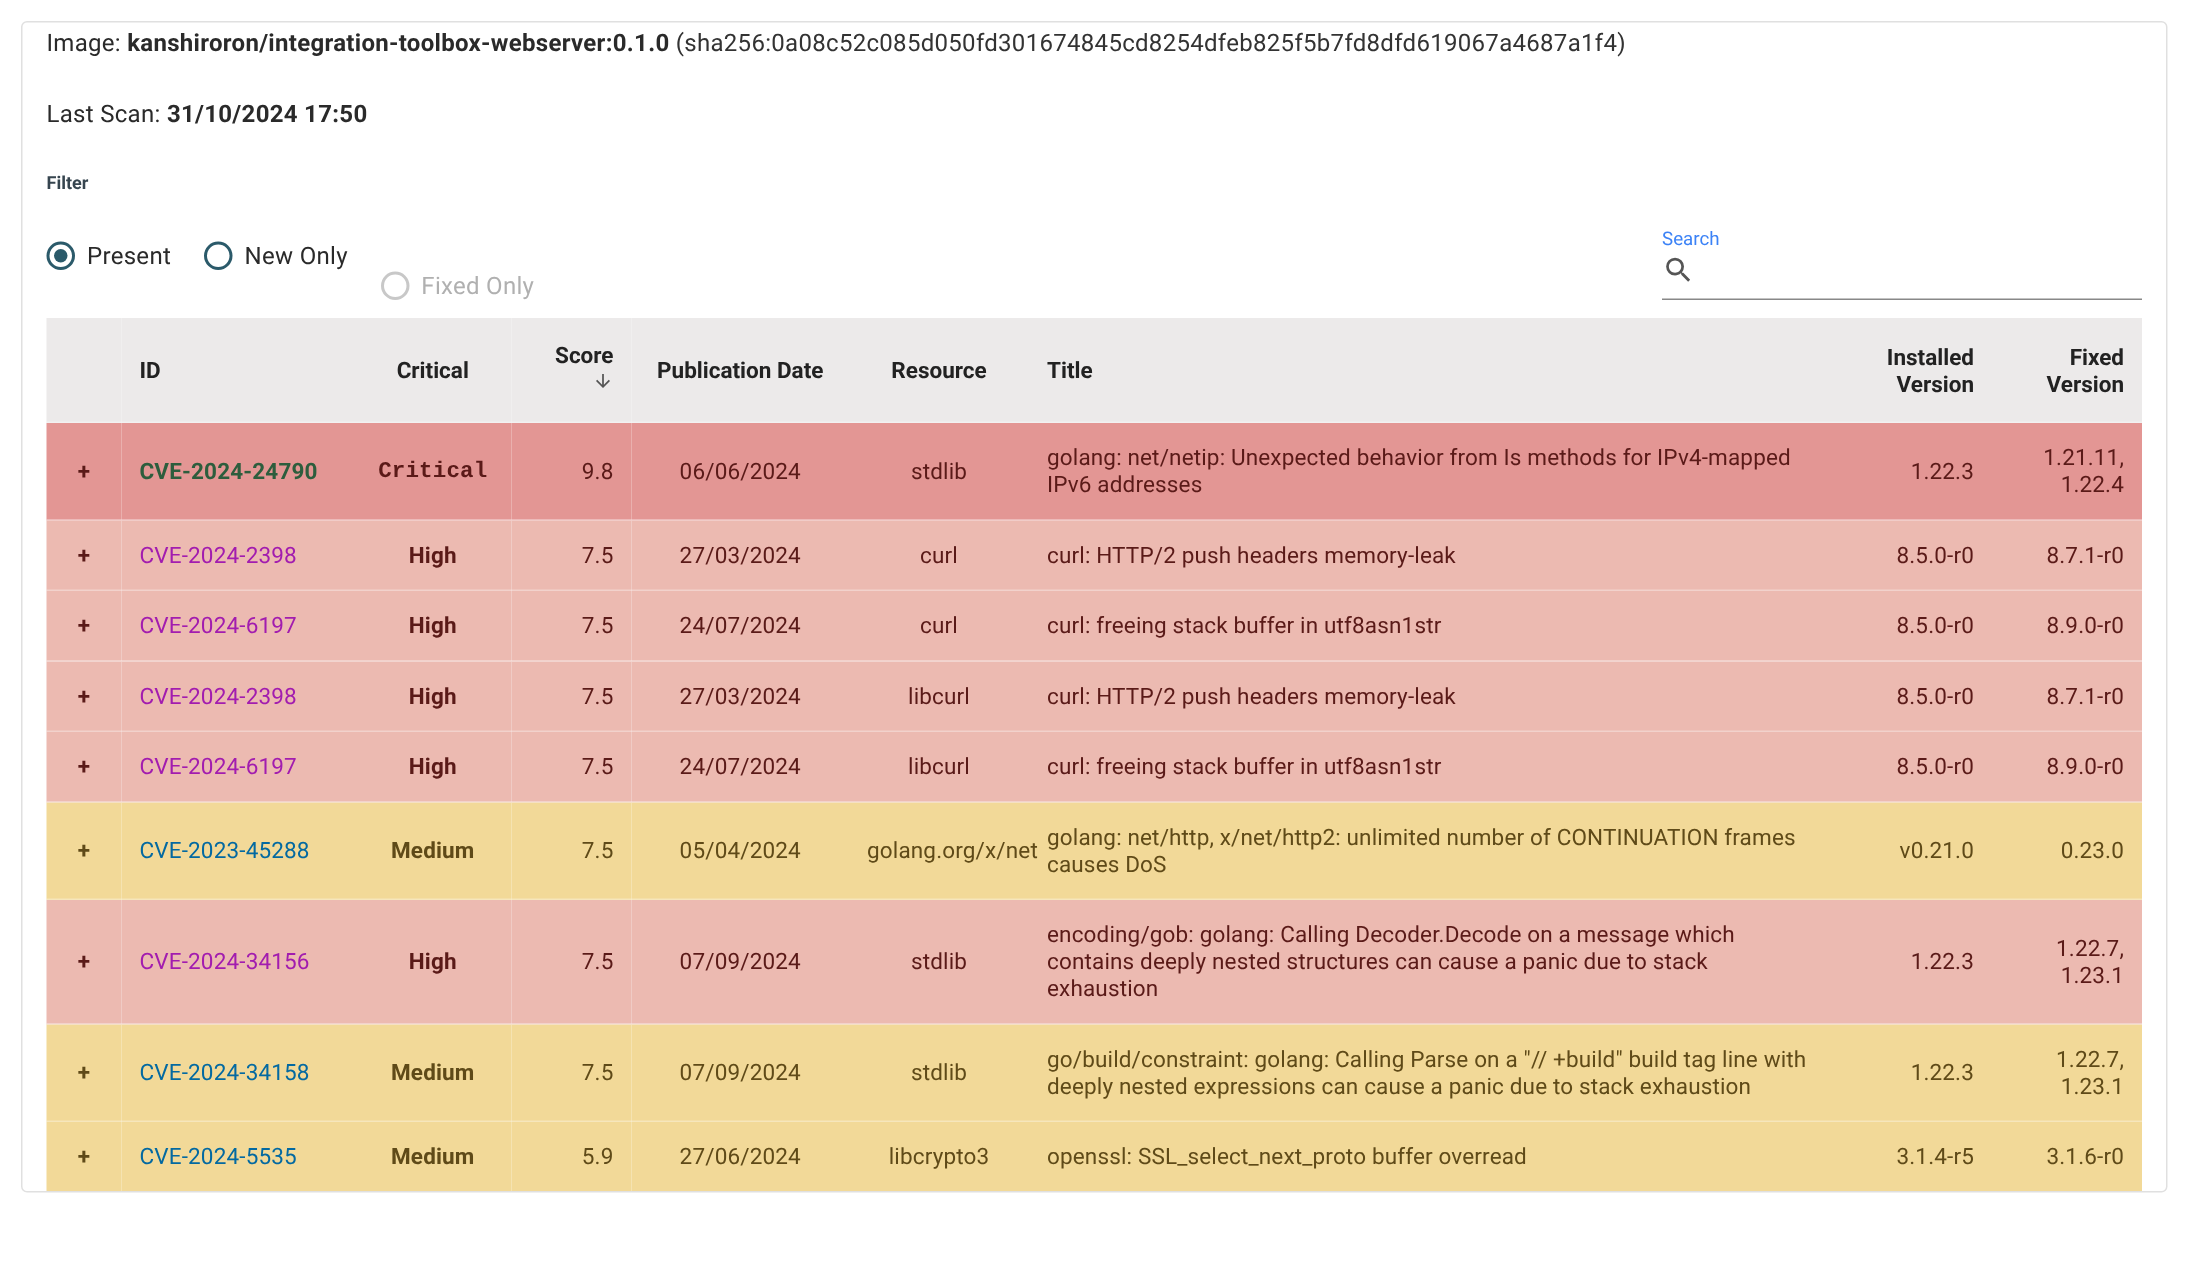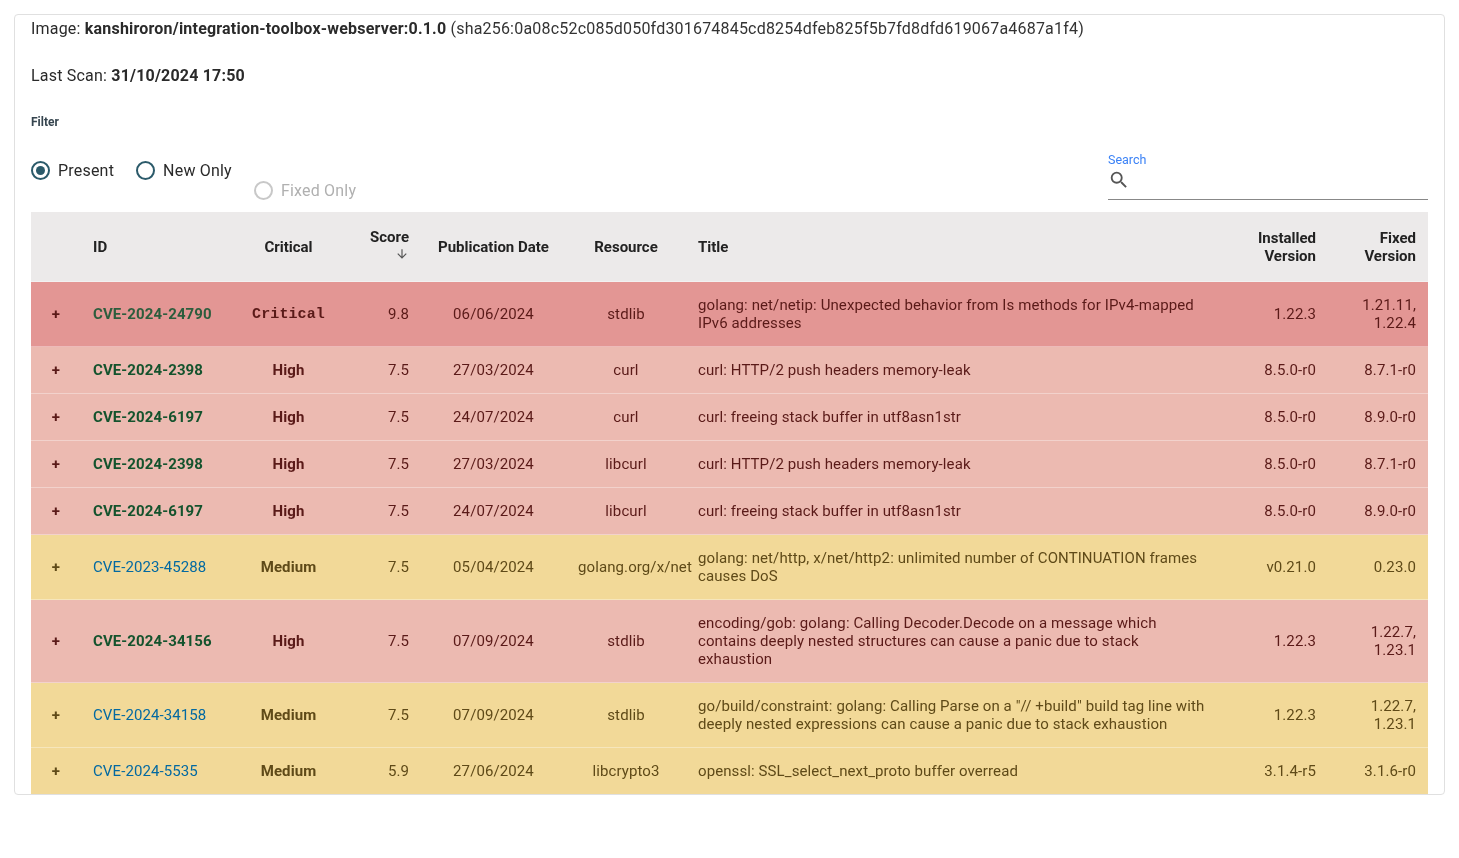--- a/index.html
+++ b/index.html
@@ -122,21 +122,21 @@
     }
     tbody td.center { text-align: center; }
     tbody td.right { text-align: right; }
     tbody tr { border-top: 1px solid rgba(255,255,255,0.35); }
 
     .sev-Critical { background: #e39694; color: #5a1a18; }
     .sev-High     { background: #ecbab1; color: #5a1a18; }
     .sev-Medium   { background: #f2d998; color: #5f4a18; }
 
     .sev-Critical .id-link { color: #2d5d3d; font-weight: 700; }
-    .sev-High .id-link     { color: #14532d; font-weight: 700; }
+    .sev-High .id-link     { color: #a21caf; font-weight: 400; }
     .sev-Medium .id-link   { color: #0369a1; font-weight: 400; }
     .id-link { cursor: pointer; }
 
     .sev-Critical .sev-cell { font-weight: 700; font-family: Liberation Mono, monospace; }
     .sev-High .sev-cell     { font-weight: 700; }
     .sev-Medium .sev-cell   { font-weight: 700; }
 
     .expand-btn {
       width: 18px; height: 18px;
       display: inline-flex;

